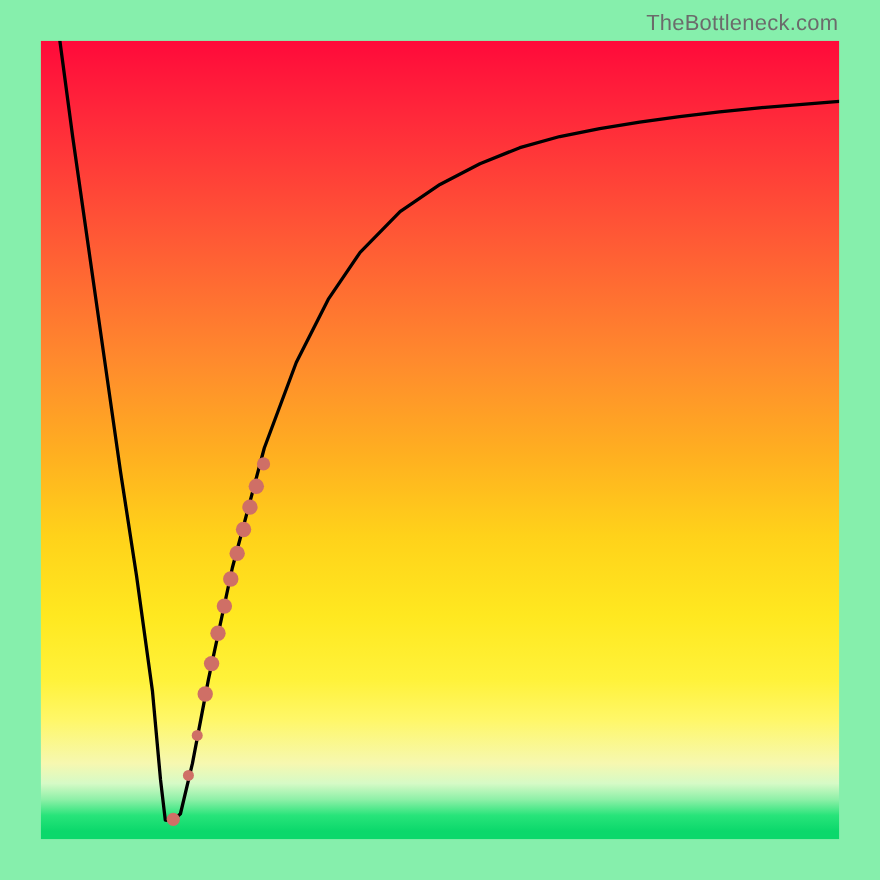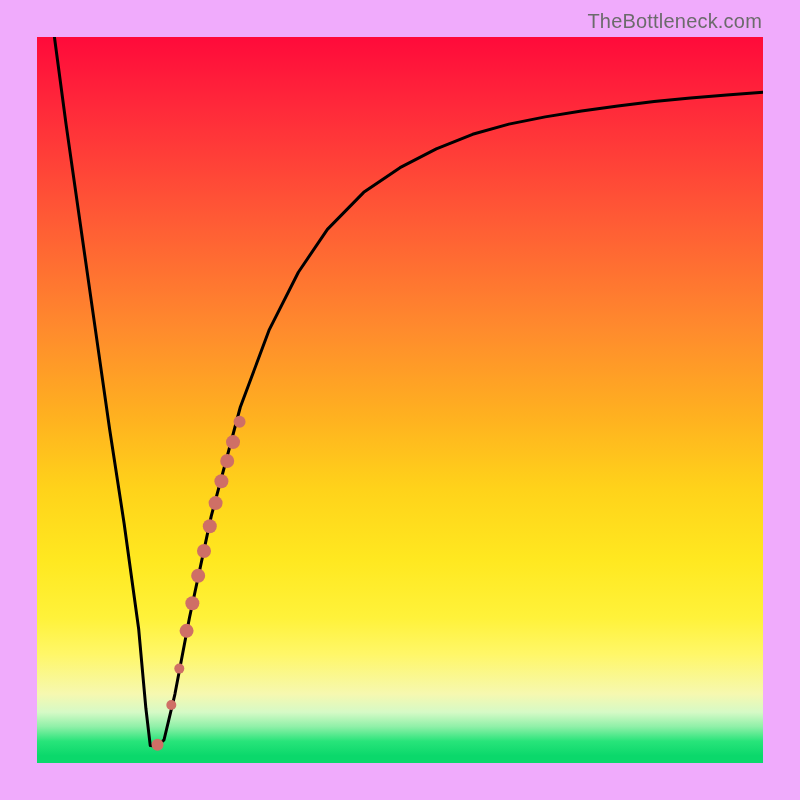--- a/index.html
+++ b/index.html
@@ -10,21 +10,21 @@
     overflow: hidden;
     background: #000;
     font-family: Arial, Helvetica, sans-serif;
   }
   .frame {
     position: absolute;
     top: 0;
     left: 0;
     width: 800px;
     height: 800px;
-    background: #f0abfc;
+    background: #86efac;
   }
   .plot {
     position: absolute;
     top: 37px;
     left: 37px;
     width: 726px;
     height: 726px;
     overflow: hidden;
   }
   .gradient {

